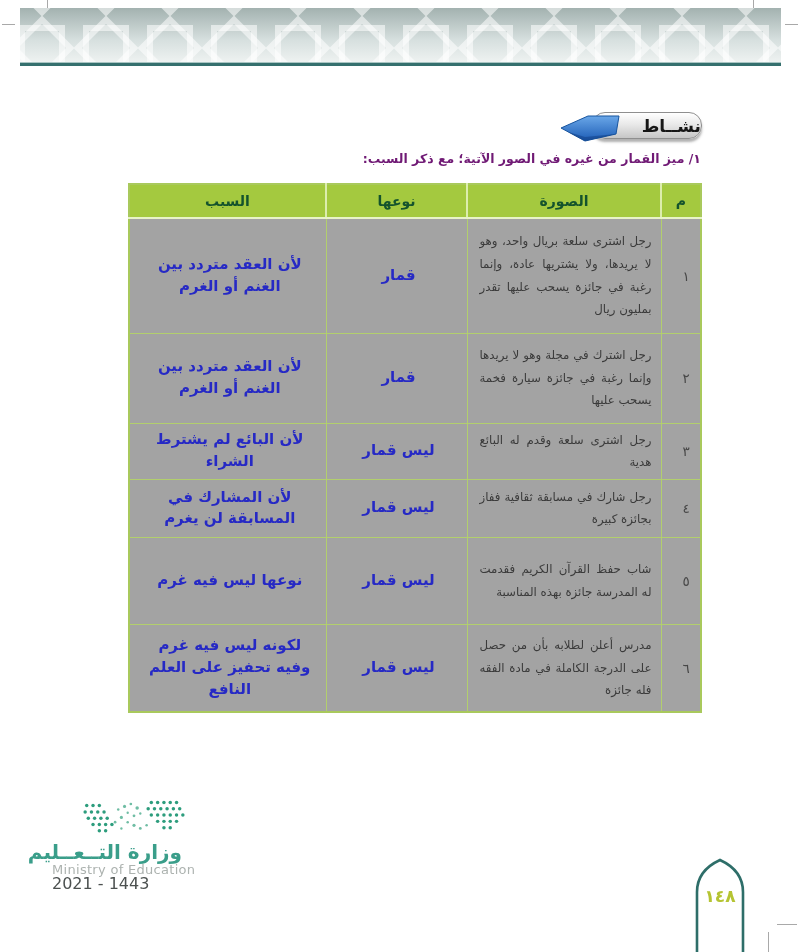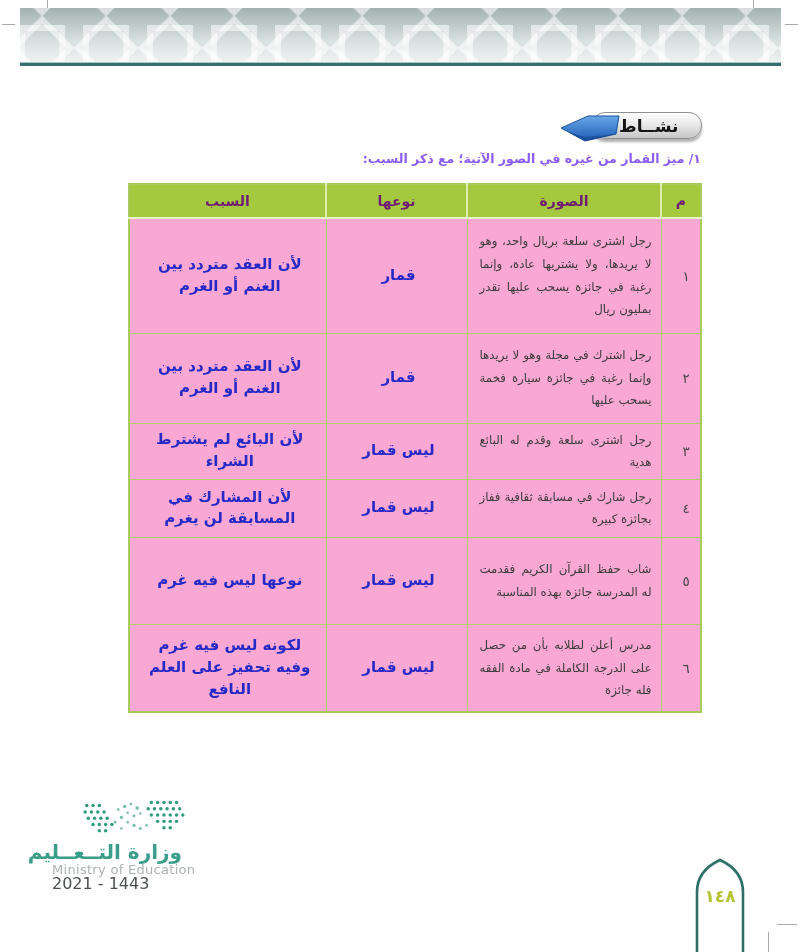--- a/index.html
+++ b/index.html
@@ -13,37 +13,37 @@
   .band{position:absolute;left:20px;top:8px;width:761px;height:54px;overflow:hidden;}
   .band svg{display:block;}
   .band-line{position:absolute;left:20px;top:62px;width:761px;height:4px;
              background:linear-gradient(180deg,#aac5c3 0 1px,#35706e 1px 100%);}
 
   
   .activity-tag{position:absolute;left:558px;top:109px;width:146px;height:38px;}
   .activity-pill{position:absolute;right:2px;top:3px;width:110px;height:27px;border-radius:13px;
                  background:linear-gradient(180deg,#ffffff 0,#e9e9e9 45%,#c6c6c6 100%);
                  border:1px solid #8f8f8f;box-shadow:0 3px 2.5px rgba(80,80,80,.45);
-                 display:flex;align-items:center;justify-content:flex-start;padding-left:26px;box-sizing:border-box;}
+                 display:flex;align-items:center;justify-content:flex-end;padding-left:26px;box-sizing:border-box;}
   .activity-pill span{font-size:17px;font-weight:bold;color:#161616;}
   .activity-arrow{position:absolute;left:0;top:4px;}
 
   
   .instruction{position:absolute;top:151px;left:140px;width:561px;direction:rtl;text-align:right;
-               font-size:12.5px;font-weight:bold;color:#8b5cf6;}
+               font-size:12.5px;font-weight:bold;color:#701a75;}
 
   
   .table-wrap{position:absolute;left:128px;top:183px;width:572px;}
   table.activity{border-collapse:collapse;table-layout:fixed;width:572px;direction:rtl;
                  border:2px solid #a9c95c;}
-  table.activity th{background:#a4c93f;color:#701a75;font-size:14px;font-weight:bold;
+  table.activity th{background:#a4c93f;color:#14532d;font-size:14px;font-weight:bold;
                     height:30px;border:1.6px solid #a4c93f;}
   table.activity th:not(:first-child){border-inline-start:2px solid #dcedae;}
   table.activity th{border-bottom:2px solid #e8f3c8;}
-  table.activity td{background:#f9a8d4;border:1.6px solid #b2cf6d;vertical-align:middle;padding-left:12px;}
+  table.activity td{background:#a3a3a3;border:1.6px solid #b2cf6d;vertical-align:middle;padding-left:12px;}
   td.num-cell{text-align:center;font-size:13.5px;color:#474747;}
   td.pic-cell{padding:5px 9px;font-size:11.8px;color:#3b3b3b;line-height:1.92;
               text-align:justify;text-justify:inter-word;}
   td.kind-cell,td.reason-cell{text-align:center;font-size:15px;font-weight:bold;color:#2629c5;
                               line-height:1.45;padding:0 8px;}
 
   
   .footer-logo{position:absolute;left:46px;top:792px;width:190px;height:112px;}
   .logo-dots{position:absolute;left:36px;top:4px;}
   .logo-ar{position:absolute;left:6px;top:48px;width:130px;font-size:20px;font-weight:bold;

